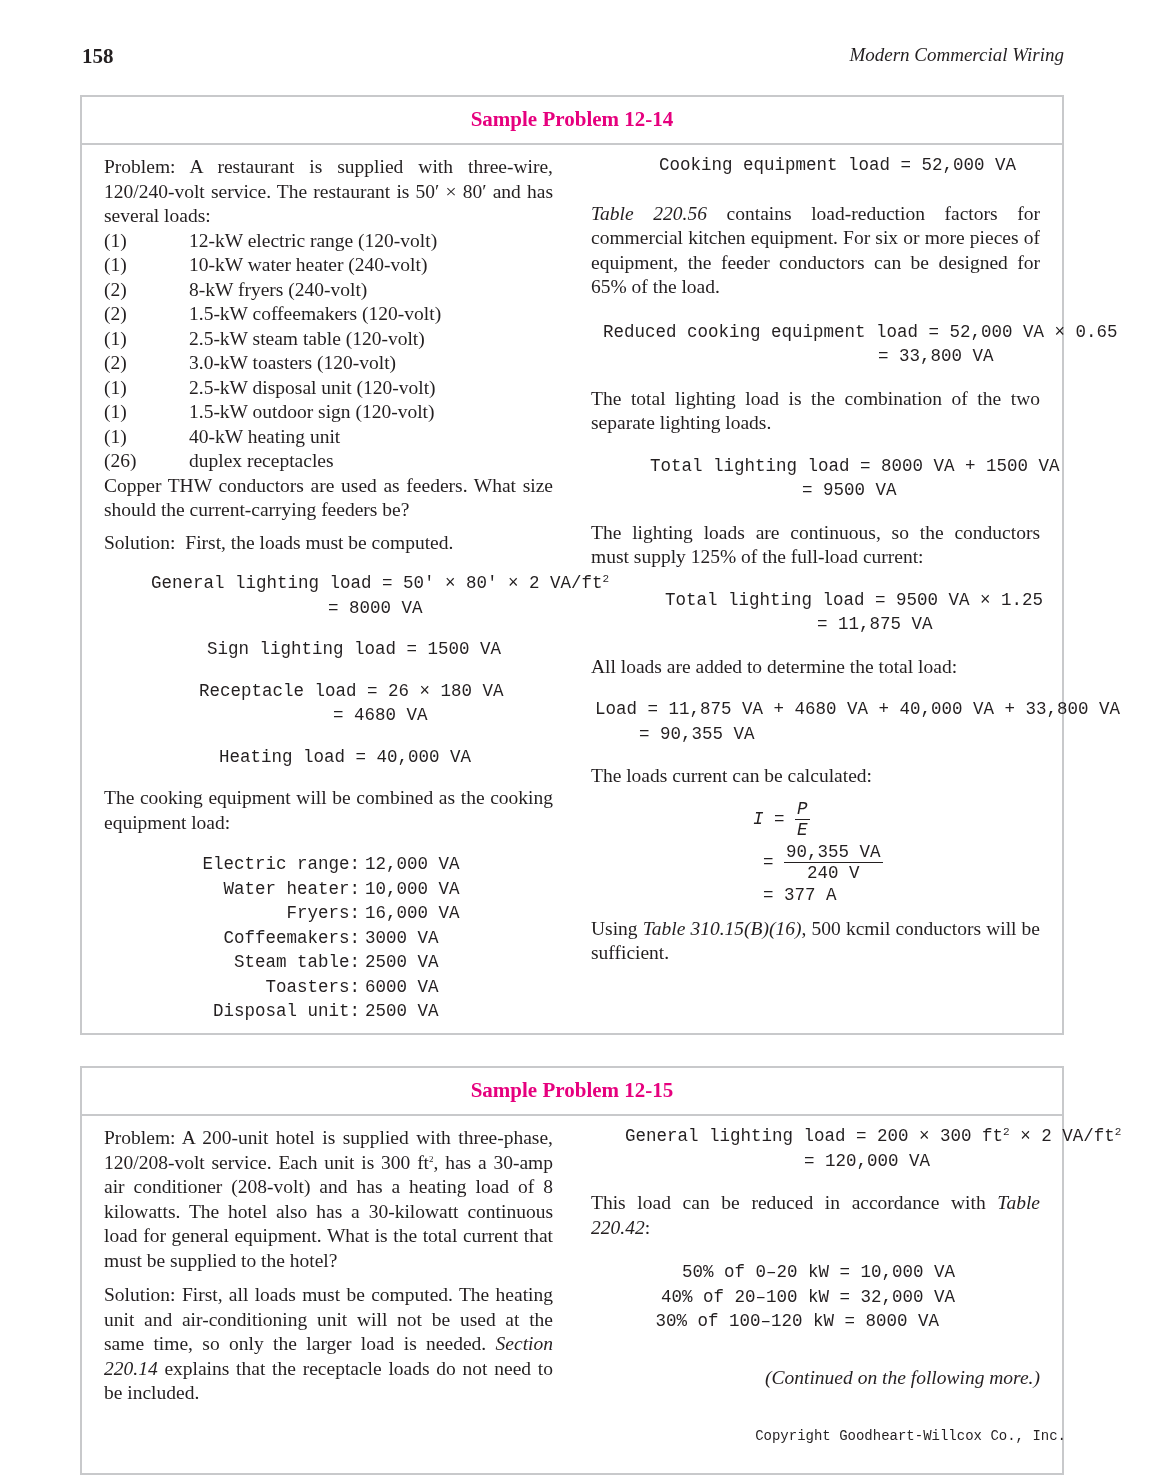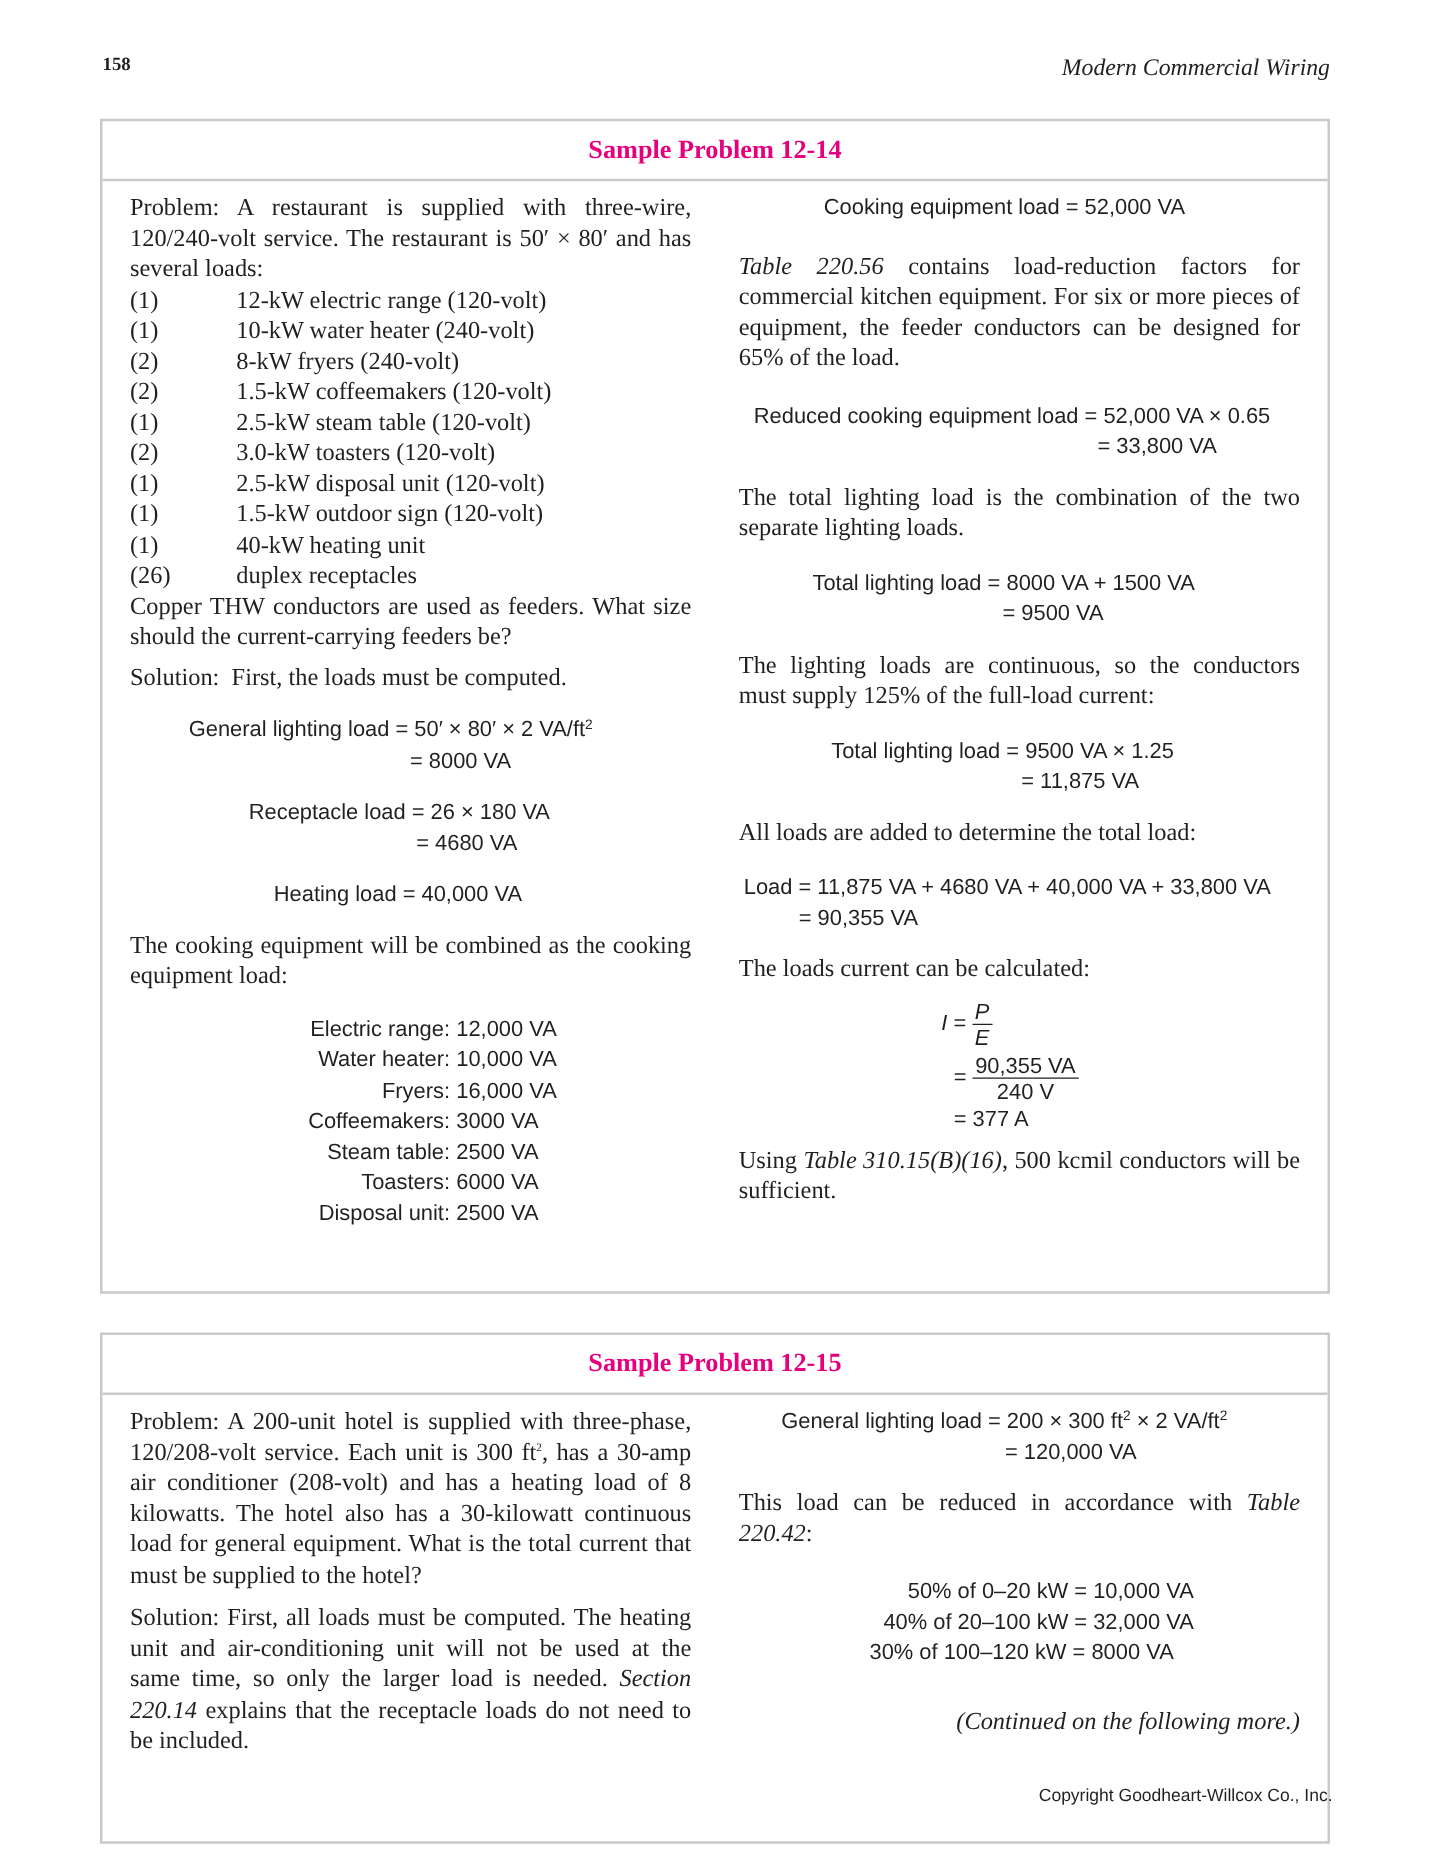--- a/index.html
+++ b/index.html
@@ -1,21 +1,21 @@
 <!DOCTYPE html>
 <html><head>
 <meta charset="utf-8">
 <style>
   html, body { margin: 0; padding: 0; background: #ffffff; }
   body { width: 1156px; height: 1479px; position: relative; color: #231f20; overflow: hidden; }
   .serif { font-family: "Liberation Serif", "DejaVu Serif", serif; }
-  .sans { font-family: Liberation Sans, sans-serif; }
+  .sans { font-family: Liberation Mono, monospace; }
   .abs { position: absolute; }
 
-  .page-number { left: 82px; top: 44px; font-size: 15px; font-weight: bold; }
+  .page-number { left: 82px; top: 44px; font-size: 21px; font-weight: bold; }
   .running-head { right: 92px; top: 44px; font-size: 19px; font-style: italic; }
 
   .box { position: absolute; left: 80px; width: 984px; border: 2px solid #c8c9cb; box-sizing: border-box; }
   .box-title { height: 46px; border-bottom: 2px solid #c8c9cb; text-align: center; line-height: 44px;
                color: #e6007e; font-size: 21px; font-weight: bold; }
   .col { position: absolute; top: 48px; width: 449px; }
   .col-left { left: 22px; }
   .col-right { left: 509px; }
 
   .para { font-size: 19.5px; line-height: 24.5px; text-align: justify; margin: 0; }
@@ -97,20 +97,21 @@
     <p class="para serif" style="margin-top:8px;">
       <b>Solution:</b>&nbsp;
       <span>First, the loads must be computed.</span>
     </p>
 
     <div class="eq sans" style="margin-top:16px; padding-left:47px;">
       <div class="eq-line"><span>General lighting load = 50′ × 80′ × 2 VA/ft</span><sup>2</sup></div>
       <div class="eq-line" style="padding-left:177px;">= 8000 VA</div>
     </div>
 
+    <div class="eq sans eq-line" style="margin-top:17px; padding-left:103px;">Sign lighting load = 1500 VA</div>
 
     <div class="eq sans" style="margin-top:17px; padding-left:95px;">
       <div class="eq-line">Receptacle load = 26 × 180 VA</div>
       <div class="eq-line" style="padding-left:134px;">= 4680 VA</div>
     </div>
 
     <div class="eq sans eq-line" style="margin-top:17px; padding-left:115px;">Heating load = 40,000 VA</div>
 
     <p class="para serif" style="margin-top:17px;">The cooking equipment will be combined as the cooking equipment load:</p>
 

